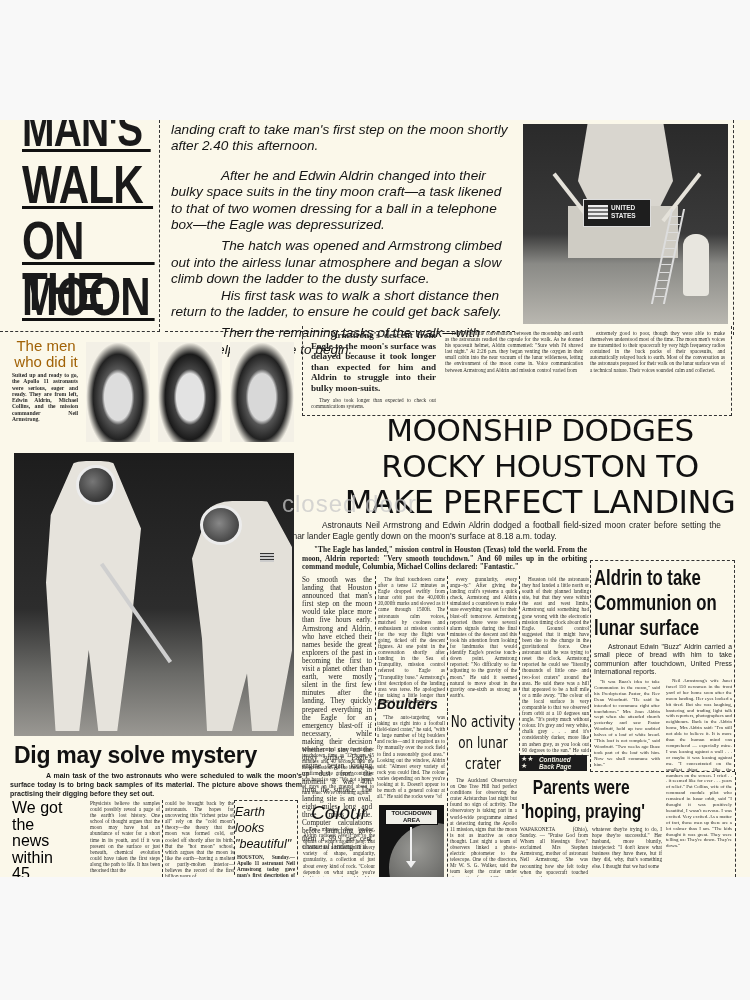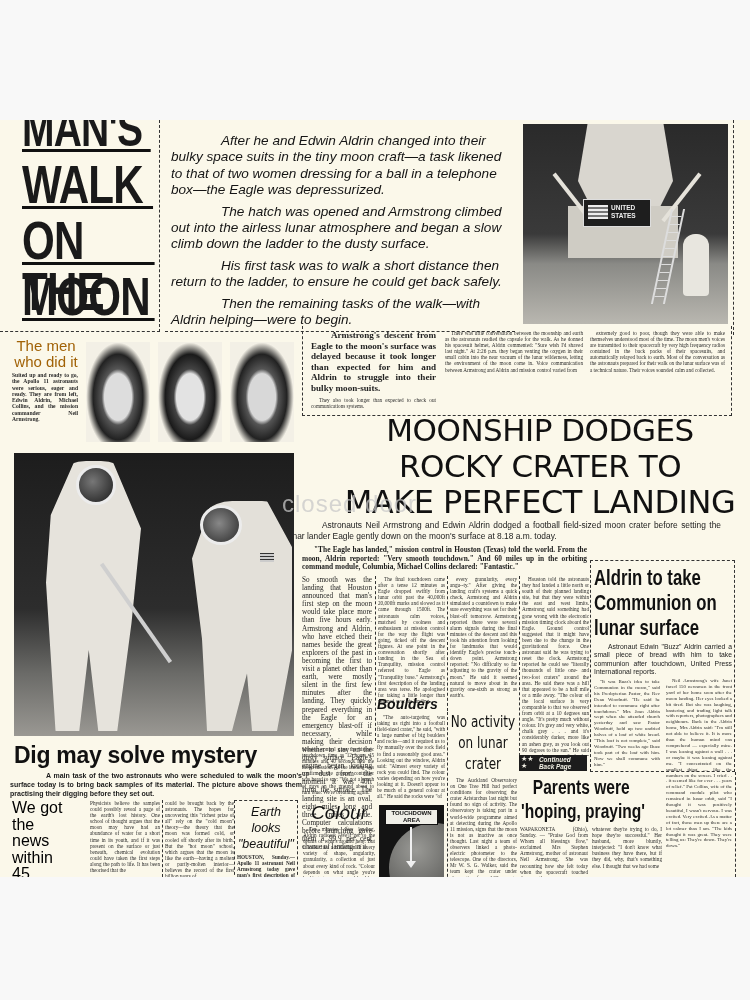--- a/index.html
+++ b/index.html
@@ -26,23 +26,24 @@
   <div class="abs dash-b dash-r" style="left:0;top:0;width:160px;height:212px;padding:0 0 0 20px;">
     <div class="abs" style="left:22px;top:-14px;width:180px;">
       <div class="hl-big" style="font-size:50px;border-bottom:3px solid #111;width:165px;height:46px;">MAN'S</div>
       <div class="hl-big" style="font-size:54px;margin-top:7px;border-bottom:3px solid #111;width:168px;height:50px;">WALK</div>
       <div class="hl-big" style="font-size:54px;margin-top:6px;border-bottom:3px solid #111;width:170px;height:50px;">ON THE</div>
       <div class="hl-big" style="font-size:54px;margin-top:6px;border-bottom:3px solid #111;width:170px;height:50px;">MOON</div>
     </div>
   </div>
 
   <div class="abs dash-b" style="left:165px;top:0;width:350px;height:212px;font-family:'Liberation Sans','DejaVu Sans',sans-serif;font-style:italic;font-size:13.6px;line-height:16.4px;color:#151515;padding-left:6px;">
+    <p style="margin-top:2px;">landing craft to take man's first step on the moon shortly after 2.40 this afternoon.</p>
     <p style="text-indent:50px;margin-top:13px;">After he and Edwin Aldrin changed into their bulky space suits in the tiny moon craft—a task likened to that of two women dressing for a ball in a telephone box—the Eagle was depressurized.</p>
     <p style="text-indent:50px;margin-top:5px;">The hatch was opened and Armstrong climbed out into the airless lunar atmosphere and began a slow climb down the ladder to the dusty surface.</p>
-    <p style="text-indent:50px;margin-top:5px;">His first task was to walk a short distance then return to the ladder, to ensure he could get back safely.</p>
+    <p style="text-indent:50px;">His first task was to walk a short distance then return to the ladder, to ensure he could get back safely.</p>
     <p style="text-indent:50px;margin-top:5px;">Then the remaining tasks of the walk—with Aldrin helping—were to begin.</p>
   </div>
 
   <div class="abs photo" style="left:523px;top:4px;width:205px;height:200px;background:linear-gradient(180deg,#2a2a2a 0%,#3a3a3a 55%,#8a8a86 70%,#b9b7b0 100%);">
     <div class="abs" style="left:55px;top:0;width:95px;height:95px;background:#d9d6cf;border-radius:6px;clip-path:polygon(10% 0,90% 0,100% 60%,80% 100%,20% 100%,0 60%);"></div>
     <div class="abs" style="left:45px;top:82px;width:110px;height:52px;background:#cfccc4;"></div>
     <div class="abs" style="left:8px;top:95px;width:60px;height:4px;background:#e5e2da;transform:rotate(52deg);transform-origin:right center;"></div>
     <div class="abs" style="left:140px;top:95px;width:60px;height:4px;background:#e5e2da;transform:rotate(-52deg);transform-origin:left center;"></div>
     <div class="abs" style="left:60px;top:75px;width:68px;height:28px;background:#1e1e1e;border:1px solid #ddd;">
       <div class="abs" style="left:4px;top:5px;width:20px;height:14px;background:repeating-linear-gradient(180deg,#eee 0 2px,#777 2px 4px);"></div>
@@ -71,21 +72,21 @@
     <div class="abs body-tiny col" style="left:142px;top:4px;width:138px;">
       <p>There was little conversation between the moonship and earth as the astronauts readied the capsule for the walk. As he donned his spacesuit helmet, Aldrin commented: "Sure wish I'd shaved last night." At 2:26 p.m. they began venting the oxygen in their small cabin into the near vacuum of the lunar wilderness, letting the environment of the moon come in. Voice communication between Armstrong and Aldrin and mission control varied from</p>
     </div>
     <div class="abs body-tiny col" style="left:287px;top:4px;width:135px;">
       <p>extremely good to poor, though they were able to make themselves understood most of the time. The moon men's voices are transmitted to their spacecraft by very high frequency radios contained in the back packs of their spacesuits, and automatically relayed back to earth. Most of the conversation as the astronauts prepared for their walk on the lunar surface was of a technical nature. Their voices sounded calm and collected.</p>
     </div>
   </div>
 
   <div class="abs" style="left:340px;top:292px;width:400px;text-align:center;font-family:'DejaVu Sans','Liberation Sans',sans-serif;font-size:31px;line-height:36px;color:#111;letter-spacing:-0.5px;">
     <div>MOONSHIP DODGES</div>
-    <div>ROCKY CRATER TO</div>
+    <div>ROCKY HOUSTON TO</div>
     <div style="font-size:32px;">MAKE PERFECT LANDING</div>
   </div>
   <div class="abs sans" style="left:286px;top:400px;width:435px;font-size:8.4px;line-height:10.5px;text-indent:36px;text-align:justify;color:#1b1b1b;">Astronauts Neil Armstrong and Edwin Aldrin dodged a football field-sized moon crater before setting the lunar lander Eagle gently down on the moon's surface at 8.18 a.m. today.</div>
   <div class="abs" style="left:302px;top:426px;width:285px;font-size:7.4px;line-height:8.6px;font-weight:bold;text-align:justify;text-indent:12px;color:#1b1b1b;">"The Eagle has landed," mission control in Houston (Texas) told the world. From the moon, Aldrin reported: "Very smooth touchdown." And 60 miles up in the orbiting command module, Columbia, Michael Collins declared: "Fantastic."</div>
 
   <div class="abs" style="left:302px;top:456px;width:70px;">
     <p style="font-size:7.2px;line-height:8.1px;color:#222;text-align:justify;">So smooth was the landing that Houston announced that man's first step on the moon would take place more than five hours early. Armstrong and Aldrin, who have etched their names beside the great explorers of the past in becoming the first to visit a planet other than earth, were mostly silent in the first few minutes after the landing. They quickly prepared everything in the Eagle for an emergency blast-off if necessary, while making their decision whether to stay on the dusty surface. Eagle's engine began kicking up dust from the moment it was 40ft from the surface. The landing site is an oval, eight miles long and three miles wide. Computer calculations before launching gave them a 99.9 per cent chance of landing in it.</p>
   </div>
   <div class="abs body-tiny col dash-l" style="left:375px;top:456px;width:70px;padding-left:2px;height:165px;overflow:hidden;">
     <p>The final touchdown came after a tense 12 minutes as Eagle dropped swiftly from lunar orbit past the 40,000ft 20,000ft marks and slowed as it came through 1500ft. The astronauts calm voices, matched by coolness and enthusiasm at mission control for the way the flight was going, ticked off the descent figures. At one point in the conversation shortly after landing in the Sea of Tranquility, mission control referred to Eagle as "Tranquility base." Armstrong's first description of the landing area was terse. He apologised for taking a little longer than planned over his landing.</p>
@@ -170,21 +171,21 @@
   </div>
 
   <div class="abs body-tiny" style="left:90px;top:680px;width:70px;height:77px;overflow:hidden;">
     <p>Physicists believe the samples could possibly reveal a page of the earth's lost history. One school of thought argues that the moon may have had an abundance of water for a short time in its youth, and if it was present on the surface or just beneath, chemical evolution could have taken the first steps along the path to life. It has been theorised that the</p>
   </div>
   <div class="abs body-tiny dash-l" style="left:162px;top:680px;width:72px;height:77px;overflow:hidden;padding-left:2px;">
     <p>could be brought back by the astronauts. The hopes for uncovering this "richest prize of all" rely on the "cold moon" theory—the theory that the moon was formed cold, or cooled off shortly after its birth. But the "hot moon" school, which argues that the moon is like the earth—having a molten or partly-molten interior—believes the record of the first billion years of</p>
   </div>
 
   <div class="abs dash-box" style="left:234px;top:680px;width:64px;height:80px;border-bottom:none;">
-    <div class="sans" style="font-style:italic;font-size:12.5px;line-height:16px;text-align:center;color:#111;margin-top:3px;">
+    <div class="sans" style="font-style:italic;font-size:12.5px;line-height:16px;text-align:left;color:#111;margin-top:3px;">
       <div>Earth looks</div>
       <div>"beautiful"</div>
     </div>
     <p class="body-tiny" style="font-weight:bold;padding:0 2px;margin-top:2px;height:40px;overflow:hidden;">HOUSTON, Sunday.— Apollo 11 astronaut Neil Armstrong today gave man's first description of earth as seen from the surface of the moon: "It's big</p>
   </div>
 
   <div class="abs body-tiny" style="left:302px;top:626px;width:72px;height:52px;overflow:hidden;">Mission control gave the historic touchdown time as 12 hours 45 minutes and 40 seconds into the moon mission. As the landing was confirmed the groups' controller was heard to say: "We got a bunch of guys on the ground about to turn blue. We're breathing again."</div>
 
   <div class="abs" style="left:303px;top:682px;width:72px;">
     <div class="sans" style="font-size:19px;font-style:italic;text-align:center;color:#111;">Colour</div>

